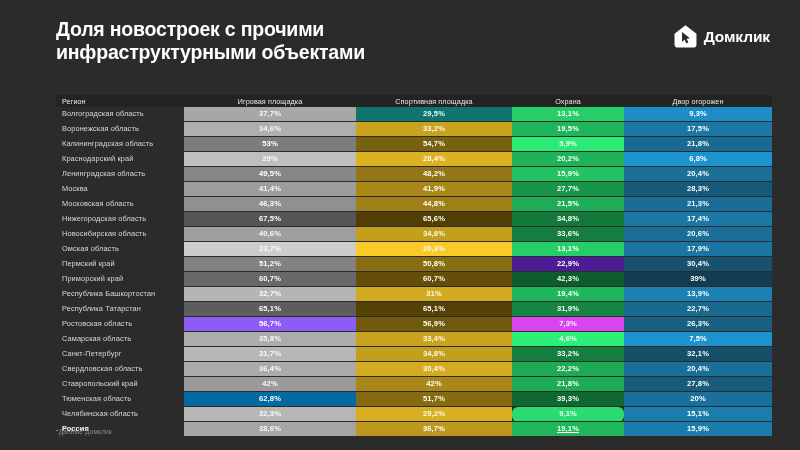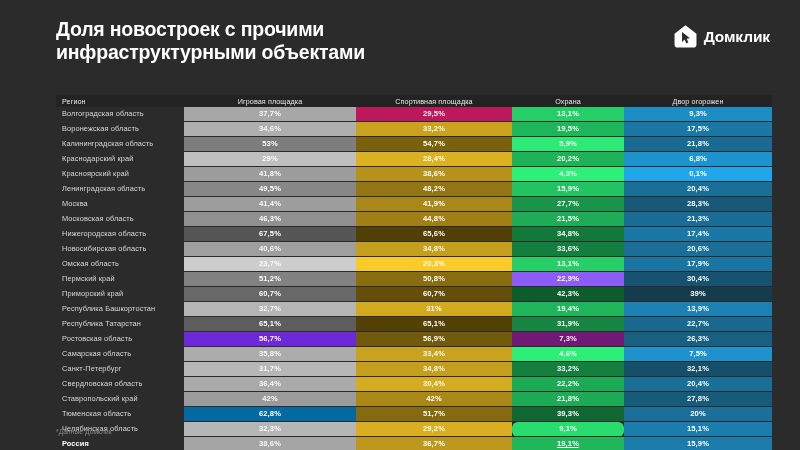--- a/index.html
+++ b/index.html
@@ -167,21 +167,21 @@
           <th>Игровая площадка</th>
           <th>Спортивная площадка</th>
           <th>Охрана</th>
           <th>Двор огорожен</th>
         </tr>
       </thead>
       <tbody id="tbody">
           <tr>
             <td class="region">Волгоградская область</td>
             <td style="background: rgb(167, 167, 167); color: rgba(255, 255, 255, 0.93);">37,7%</td>
-            <td style="background: #be185d; color: rgba(255, 255, 255, 0.93);">29,5%</td>
+            <td style="background: #0f766e; color: rgba(255, 255, 255, 0.93);">29,5%</td>
             <td style="background: rgb(37, 206, 102); color: rgb(255, 255, 255);">13,1%</td>
             <td style="background: rgb(29, 141, 197); color: rgb(255, 255, 255);">9,3%</td>
           </tr>
           <tr>
             <td class="region">Воронежская область</td>
             <td style="background: rgb(175, 175, 175); color: rgba(255, 255, 255, 0.93);">34,6%</td>
             <td style="background: rgb(202, 163, 30); color: rgba(255, 255, 255, 0.93);">33,2%</td>
             <td style="background: rgb(31, 181, 90); color: rgb(255, 255, 255);">19,5%</td>
             <td style="background: rgb(27, 119, 164); color: rgb(255, 255, 255);">17,5%</td>
           </tr>
@@ -193,27 +193,20 @@
             <td style="background: rgb(25, 107, 147); color: rgb(255, 255, 255);">21,8%</td>
           </tr>
           <tr>
             <td class="region">Краснодарский край</td>
             <td style="background: rgb(191, 191, 191); color: rgba(255, 255, 255, 0.93);">29%</td>
             <td style="background: rgb(220, 178, 34); color: rgba(255, 255, 255, 0.93);">28,4%</td>
             <td style="background: rgb(31, 178, 88); color: rgb(255, 255, 255);">20,2%</td>
             <td style="background: rgb(30, 148, 207); color: rgb(255, 255, 255);">6,8%</td>
           </tr>
           <tr>
-            <td class="region">Красноярский край</td>
-            <td style="background: rgb(156, 156, 156); color: rgba(255, 255, 255, 0.93);">41,8%</td>
-            <td style="background: rgb(182, 146, 26); color: rgb(255, 255, 255);">38,6%</td>
-            <td style="background: rgb(44, 240, 120); color: rgba(255, 255, 255, 0.93);">4,3%</td>
-            <td style="background: rgb(32, 166, 234); color: rgb(255, 255, 255);">0,1%</td>
-          </tr>
-          <tr>
             <td class="region">Ленинградская область</td>
             <td style="background: rgb(135, 135, 135); color: rgb(255, 255, 255);">49,5%</td>
             <td style="background: rgb(147, 117, 19); color: rgb(255, 255, 255);">48,2%</td>
             <td style="background: rgb(34, 195, 97); color: rgb(255, 255, 255);">15,9%</td>
             <td style="background: rgb(26, 111, 153); color: rgb(255, 255, 255);">20,4%</td>
           </tr>
           <tr>
             <td class="region">Москва</td>
             <td style="background: rgb(157, 157, 157); color: rgba(255, 255, 255, 0.93);">41,4%</td>
             <td style="background: rgb(170, 136, 24); color: rgb(255, 255, 255);">41,9%</td>
@@ -245,21 +238,21 @@
             <td class="region">Омская область</td>
             <td style="background: rgb(205, 205, 205); color: rgba(255, 255, 255, 0.93);">23,7%</td>
             <td style="background: rgb(250, 203, 40); color: rgba(255, 255, 255, 0.93);">20,3%</td>
             <td style="background: rgb(37, 206, 102); color: rgb(255, 255, 255);">13,1%</td>
             <td style="background: rgb(27, 117, 163); color: rgb(255, 255, 255);">17,9%</td>
           </tr>
           <tr>
             <td class="region">Пермский край</td>
             <td style="background: rgb(130, 130, 130); color: rgb(255, 255, 255);">51,2%</td>
             <td style="background: rgb(137, 109, 17); color: rgb(255, 255, 255);">50,8%</td>
-            <td style="background: #8b5cf6; color: rgb(255, 255, 255);">22,9%</td>
+            <td style="background: #4c1d95; color: rgb(255, 255, 255);">22,9%</td>
             <td style="background: rgb(23, 83, 112); color: rgb(255, 255, 255);">30,4%</td>
           </tr>
           <tr>
             <td class="region">Приморский край</td>
             <td style="background: rgb(104, 104, 104); color: rgb(255, 255, 255);">60,7%</td>
             <td style="background: rgb(100, 78, 10); color: rgb(255, 255, 255);">60,7%</td>
             <td style="background: rgb(12, 92, 44); color: rgb(255, 255, 255);">42,3%</td>
             <td style="background: rgb(20, 60, 78); color: rgb(255, 255, 255);">39%</td>
           </tr>
           <tr>
@@ -271,23 +264,23 @@
           </tr>
           <tr>
             <td class="region">Республика Татарстан</td>
             <td style="background: rgb(93, 93, 93); color: rgb(255, 255, 255);">65,1%</td>
             <td style="background: rgb(84, 65, 6); color: rgb(255, 255, 255);">65,1%</td>
             <td style="background: rgb(21, 133, 65); color: rgb(255, 255, 255);">31,9%</td>
             <td style="background: rgb(25, 104, 143); color: rgb(255, 255, 255);">22,7%</td>
           </tr>
           <tr>
             <td class="region">Ростовская область</td>
-            <td style="background: #6d28d9; color: rgb(255, 255, 255);">56,7%</td>
+            <td style="background: #8b5cf6; color: rgb(255, 255, 255);">56,7%</td>
             <td style="background: rgb(114, 90, 13); color: rgb(255, 255, 255);">56,9%</td>
-            <td style="background: #701a75; color: rgba(255, 255, 255, 0.93);">7,3%</td>
+            <td style="background: #d946ef; color: rgba(255, 255, 255, 0.93);">7,3%</td>
             <td style="background: rgb(24, 95, 129); color: rgb(255, 255, 255);">26,3%</td>
           </tr>
           <tr>
             <td class="region">Самарская область</td>
             <td style="background: rgb(172, 172, 172); color: rgba(255, 255, 255, 0.93);">35,8%</td>
             <td style="background: rgb(201, 163, 30); color: rgba(255, 255, 255, 0.93);">33,4%</td>
             <td style="background: rgb(44, 239, 119); color: rgba(255, 255, 255, 0.93);">4,6%</td>
             <td style="background: rgb(30, 146, 204); color: rgb(255, 255, 255);">7,5%</td>
           </tr>
           <tr>

